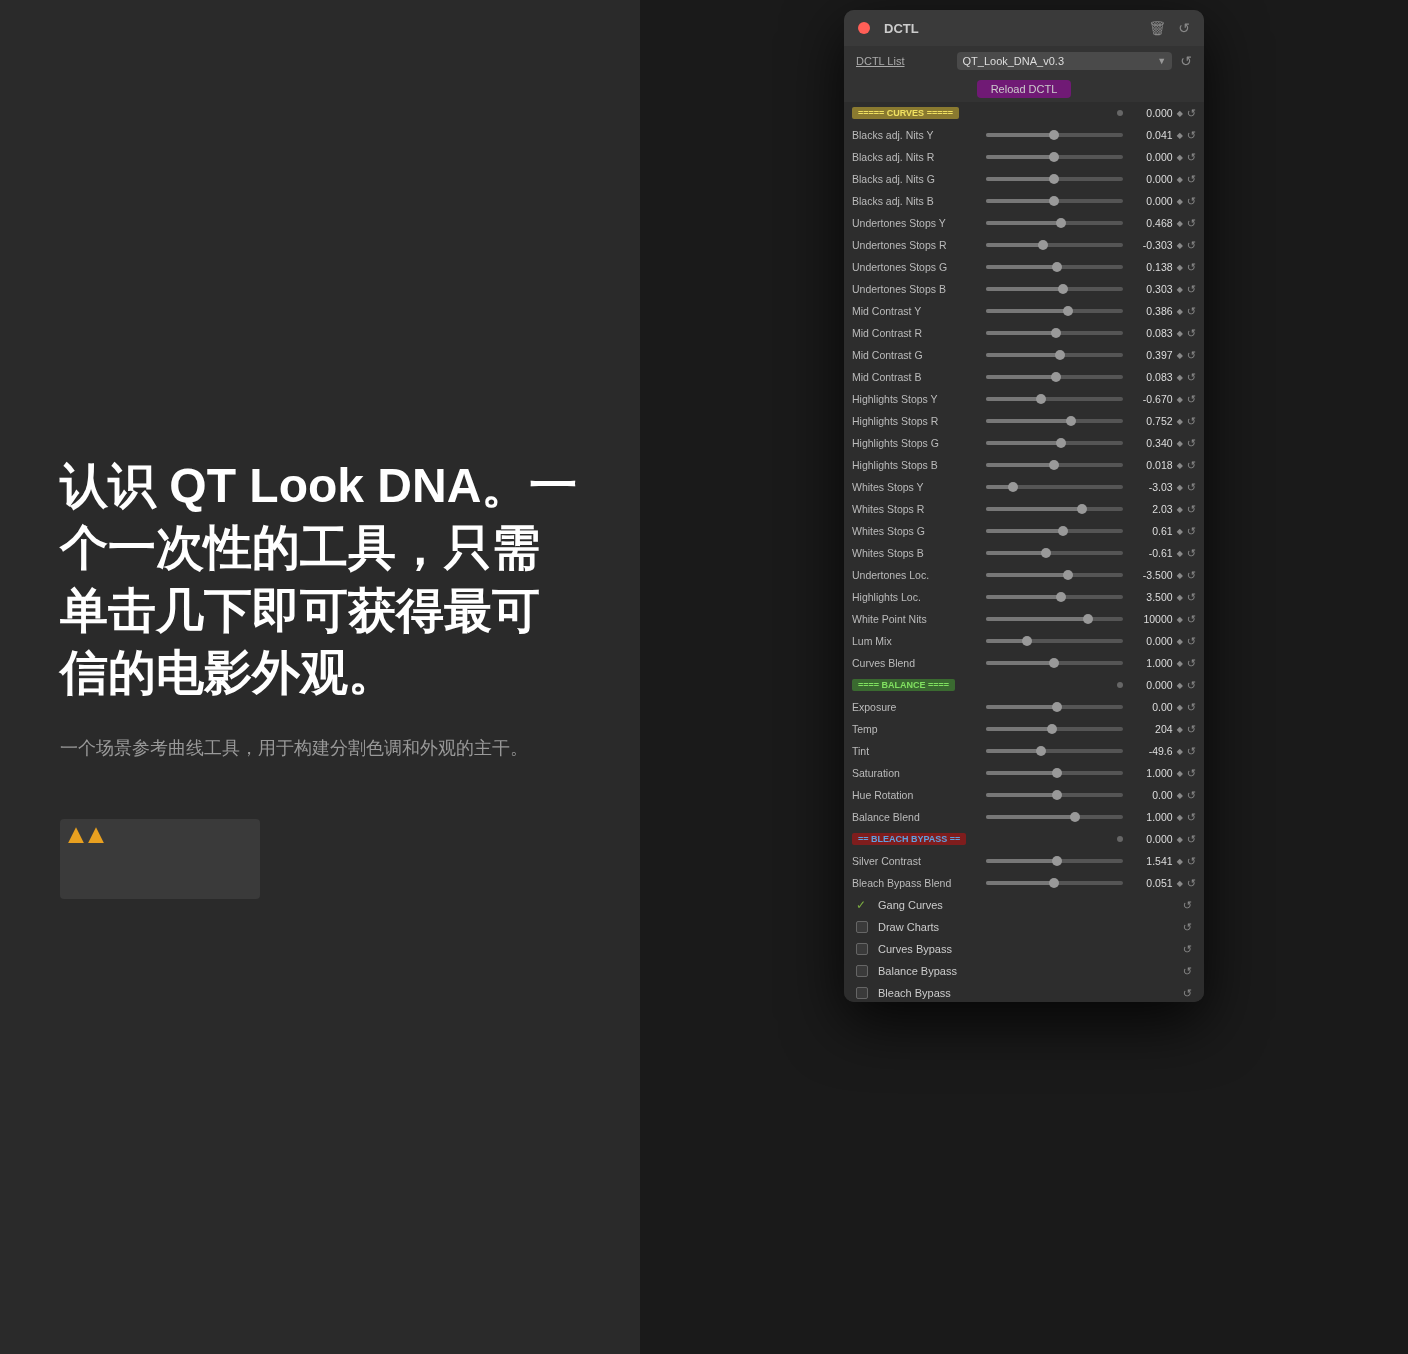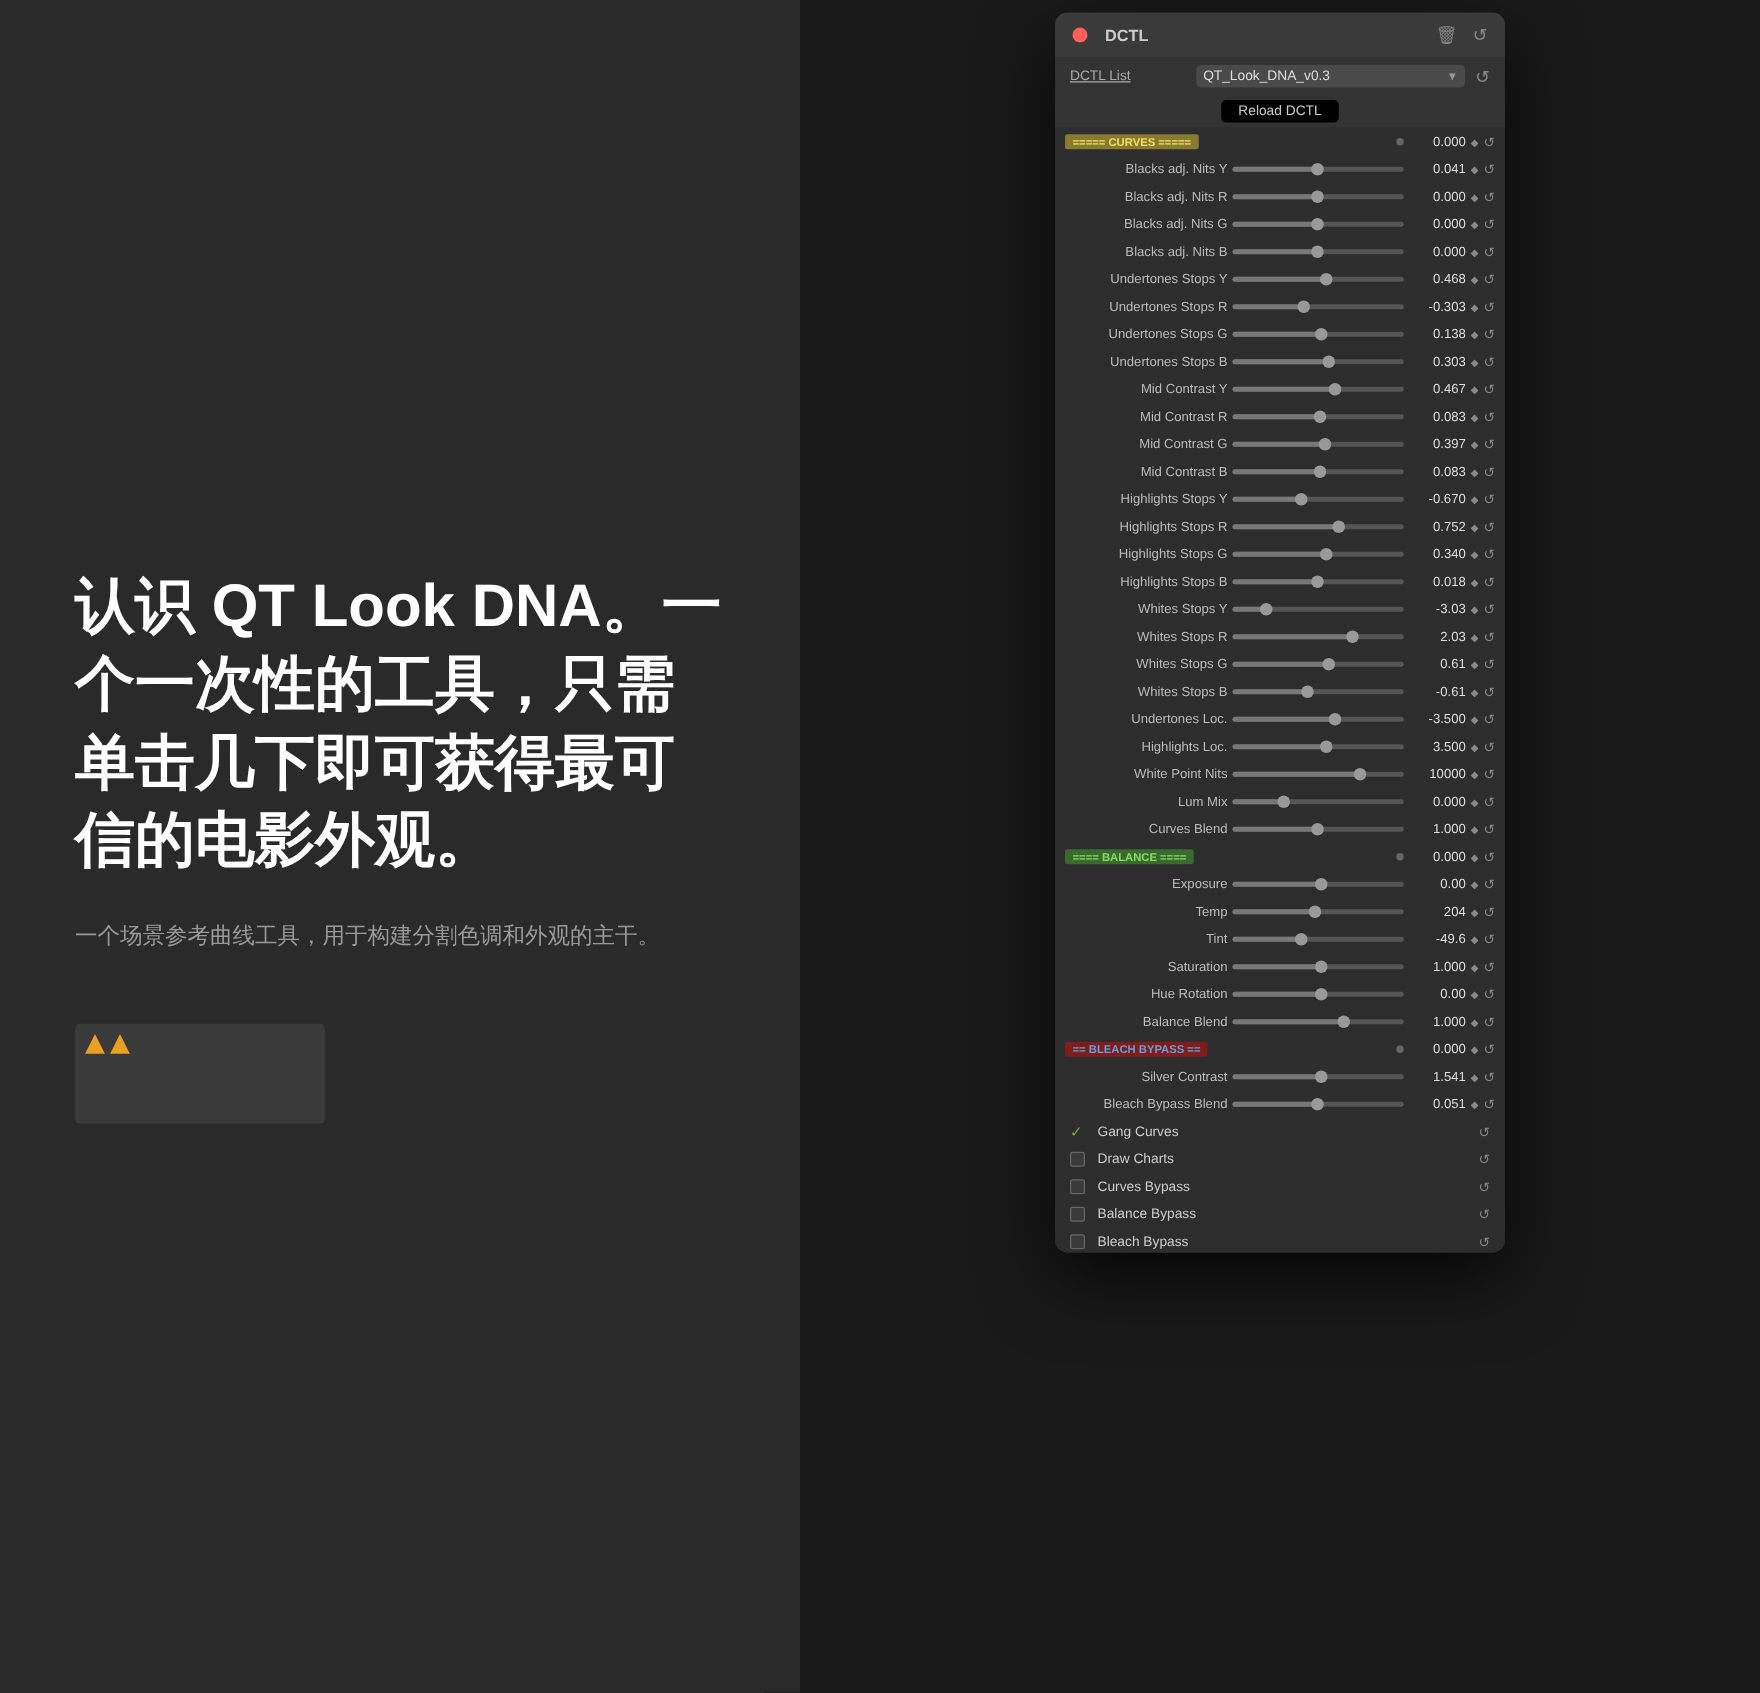--- a/index.html
+++ b/index.html
@@ -147,21 +147,21 @@
     }
 
     .reload-btn-row {
       display: flex;
       justify-content: center;
       padding: 4px 12px;
       background: #333;
     }
 
     .reload-btn {
-      background: #000000;
+      background: #701a75;
       color: #ccc;
       font-size: 11px;
       padding: 3px 14px;
       border-radius: 4px;
       border: none;
       cursor: pointer;
     }
 
     
     .params-container {
@@ -175,21 +175,21 @@
       align-items: center;
       padding: 2px 8px;
       height: 22px;
       gap: 4px;
     }
 
     .param-label {
       color: #bbb;
       font-size: 10.5px;
       width: 130px;
-      text-align: right;
+      text-align: left;
       white-space: nowrap;
       flex-shrink: 0;
     }
 
     .param-slider-track {
       flex: 1;
       height: 4px;
       background: #555;
       border-radius: 2px;
       position: relative;
@@ -436,21 +436,21 @@
           <span class="param-value">0.303</span>
           <span class="param-diamond">◆</span>
           <span class="param-reset">↺</span>
         </div>
         <div class="param-row">
           <span class="param-label">Mid Contrast Y</span>
           <div class="param-slider-track">
             <div class="slider-fill" style="width: 60%;"></div>
             <div class="param-slider-thumb" style="left: calc(60% - 5px);"></div>
           </div>
-          <span class="param-value">0.467</span>
+          <span class="param-value">0.386</span>
           <span class="param-diamond">◆</span>
           <span class="param-reset">↺</span>
         </div>
         <div class="param-row">
           <span class="param-label">Mid Contrast R</span>
           <div class="param-slider-track">
             <div class="slider-fill" style="width: 51%;"></div>
             <div class="param-slider-thumb" style="left: calc(51% - 5px);"></div>
           </div>
           <span class="param-value">0.083</span>

